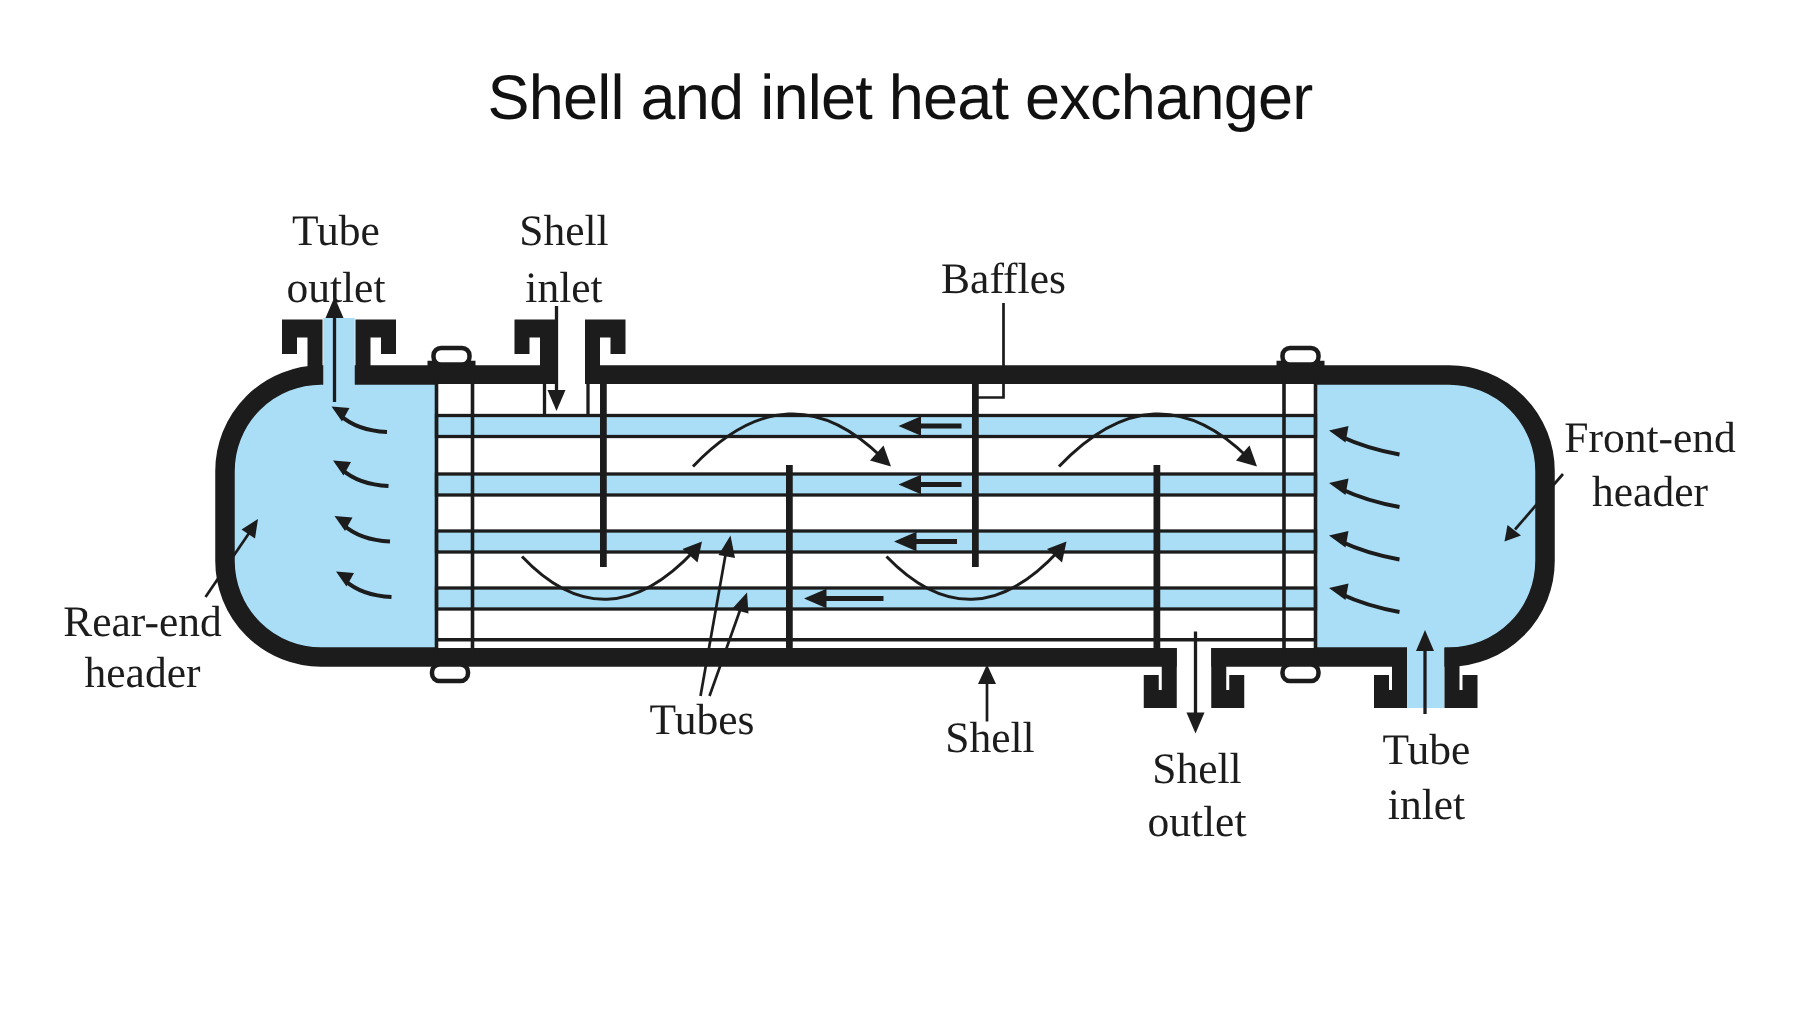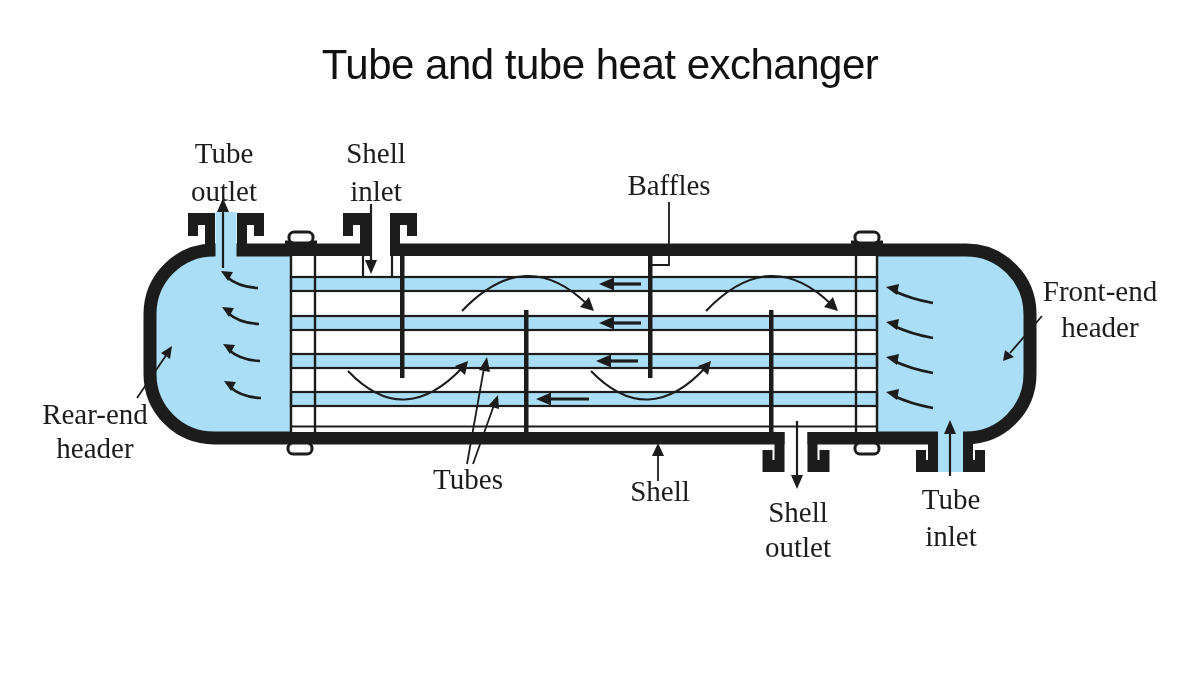--- a/index.html
+++ b/index.html
@@ -22,21 +22,21 @@
   .fW { fill:#ffffff; }
   .fL { fill:var(--color-line,#1c1c1c); stroke:none; }
   .vessel { fill:var(--color-fluid,#aadef6); stroke:var(--color-line,#1c1c1c); }
   .tube { fill:var(--color-fluid,#aadef6); stroke:var(--color-line,#1c1c1c); }
   .bolt { fill:#ffffff; stroke:var(--color-line,#1c1c1c); }
 </style>
 </head>
 <body>
 
 <div class="stage">
-  <div class="title">Tube and tube heat exchanger</div>
+  <div class="title">Shell and inlet heat exchanger</div>
 
   <svg width="1200" height="675" viewBox="0 0 1200 675">
 
     <rect class="vessel" x="150" y="250" width="880" height="188" rx="64" stroke-width="13"></rect>
 
     <rect class="fW" x="291" y="256" width="586" height="176"></rect>
 
     <g>
       <rect class="tube" x="291" y="277" width="586" height="14" stroke-width="2.2"></rect>
       <rect class="tube" x="291" y="316" width="586" height="14" stroke-width="2.2"></rect>

